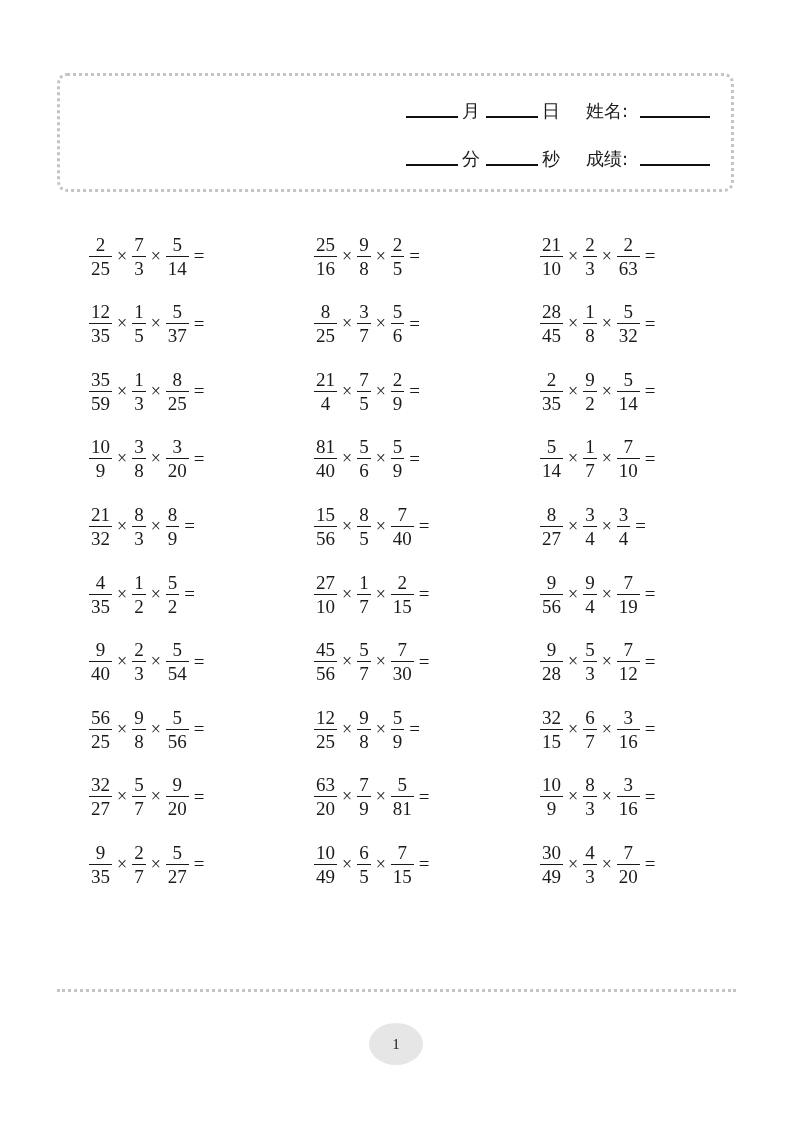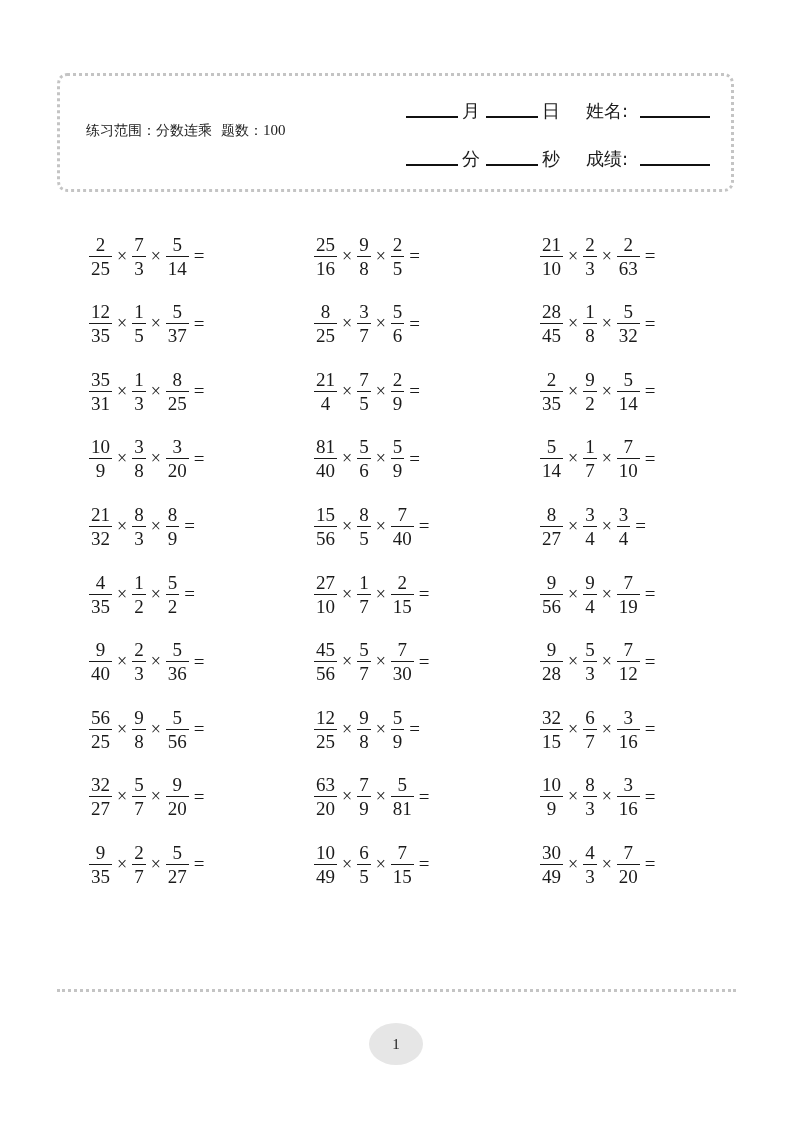--- a/index.html
+++ b/index.html
@@ -127,24 +127,20 @@
       align-items: center;
       justify-content: center;
       font-size: 15px;
       color: #222;
     }
   </style>
 </head>
 <body>
 
 <div class="header-box">
-  <div class="scope">
-    <span>练习范围：分数连乘</span>&nbsp;
-    <span>题数：</span><span class="num">100</span>
-  </div>
 
   <div class="fields-row r1">
     <span class="blank short"></span>
     <span class="lbl">月</span>
     <span class="blank short"></span>
     <span class="lbl gap">日</span>
     <span class="lbl name">姓名:</span>
     <span class="blank long"></span>
   </div>
 
@@ -196,21 +192,21 @@
         <span class="n">5</span>
         <span class="bar"></span>
         <span class="d">37</span>
       </span>
       <span class="eq">=</span>
     </div>
     <div class="problem" style="left: 88px; top: 368.2px;">
       <span class="frac">
         <span class="n">35</span>
         <span class="bar"></span>
-        <span class="d">31</span>
+        <span class="d">59</span>
       </span>
       <span class="op">×</span>
       <span class="frac">
         <span class="n">1</span>
         <span class="bar"></span>
         <span class="d">3</span>
       </span>
       <span class="op">×</span>
       <span class="frac">
         <span class="n">8</span>
@@ -288,21 +284,21 @@
       <span class="op">×</span>
       <span class="frac">
         <span class="n">2</span>
         <span class="bar"></span>
         <span class="d">3</span>
       </span>
       <span class="op">×</span>
       <span class="frac">
         <span class="n">5</span>
         <span class="bar"></span>
-        <span class="d">36</span>
+        <span class="d">54</span>
       </span>
       <span class="eq">=</span>
     </div>
     <div class="problem" style="left: 88px; top: 706.2px;">
       <span class="frac">
         <span class="n">56</span>
         <span class="bar"></span>
         <span class="d">25</span>
       </span>
       <span class="op">×</span>

